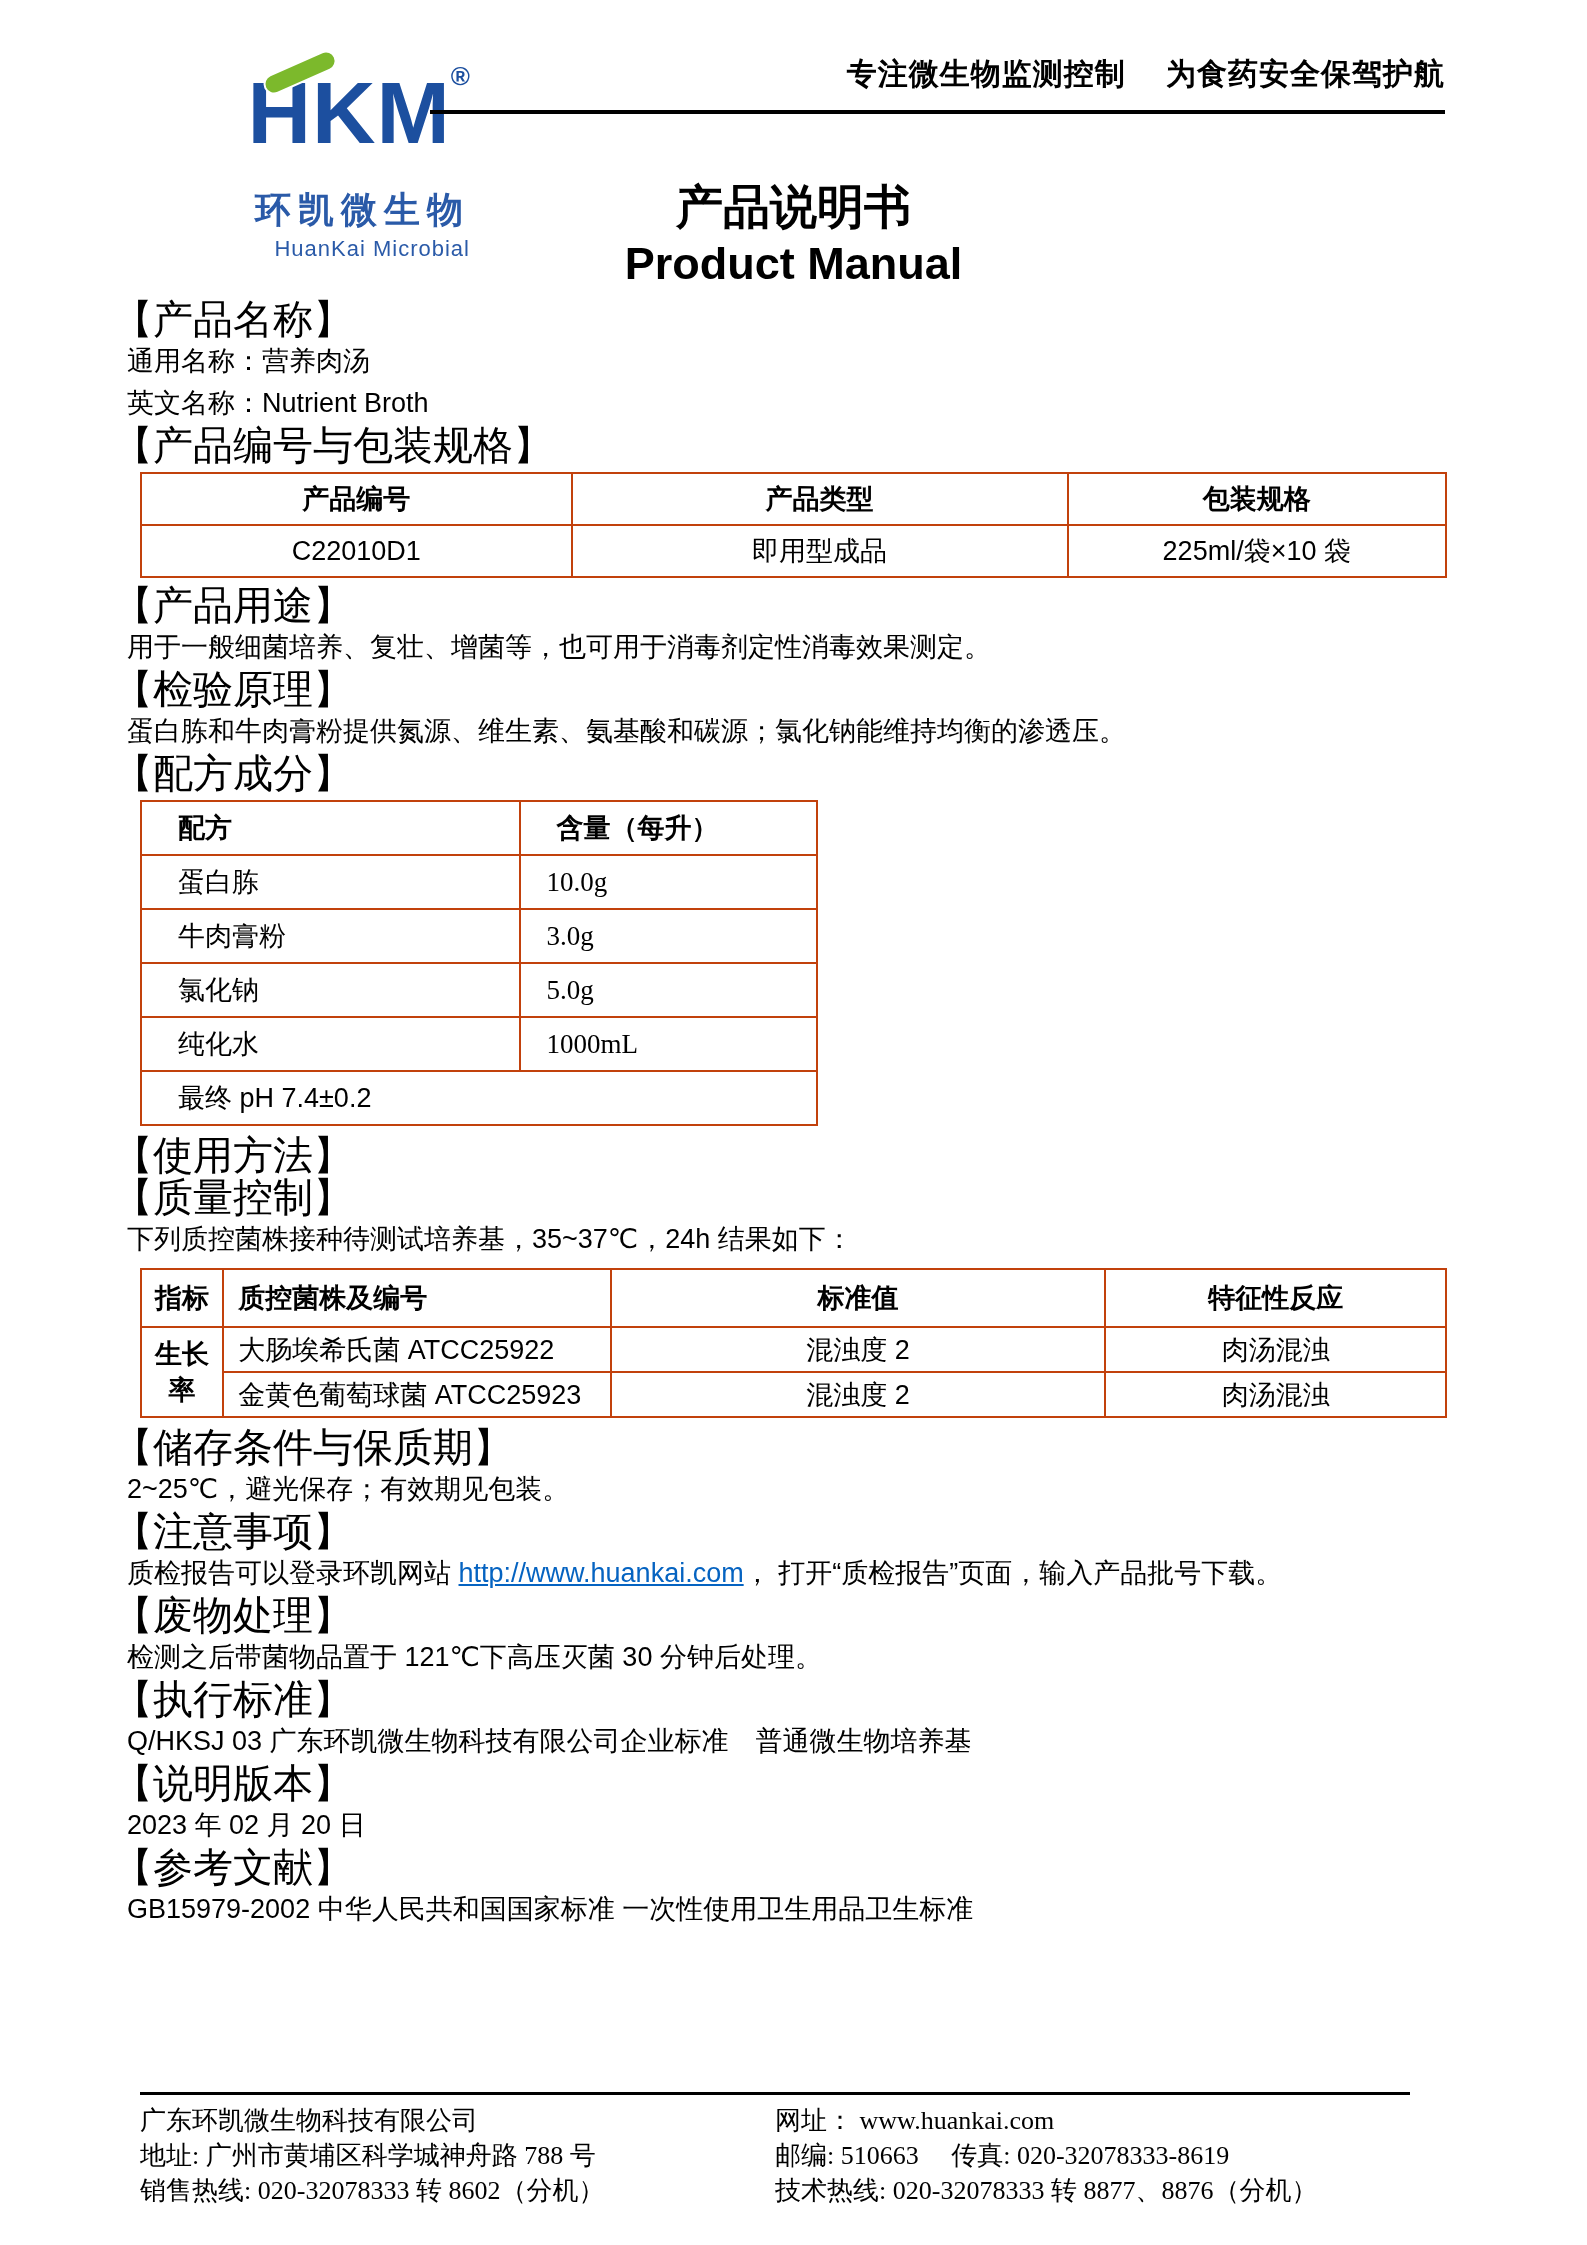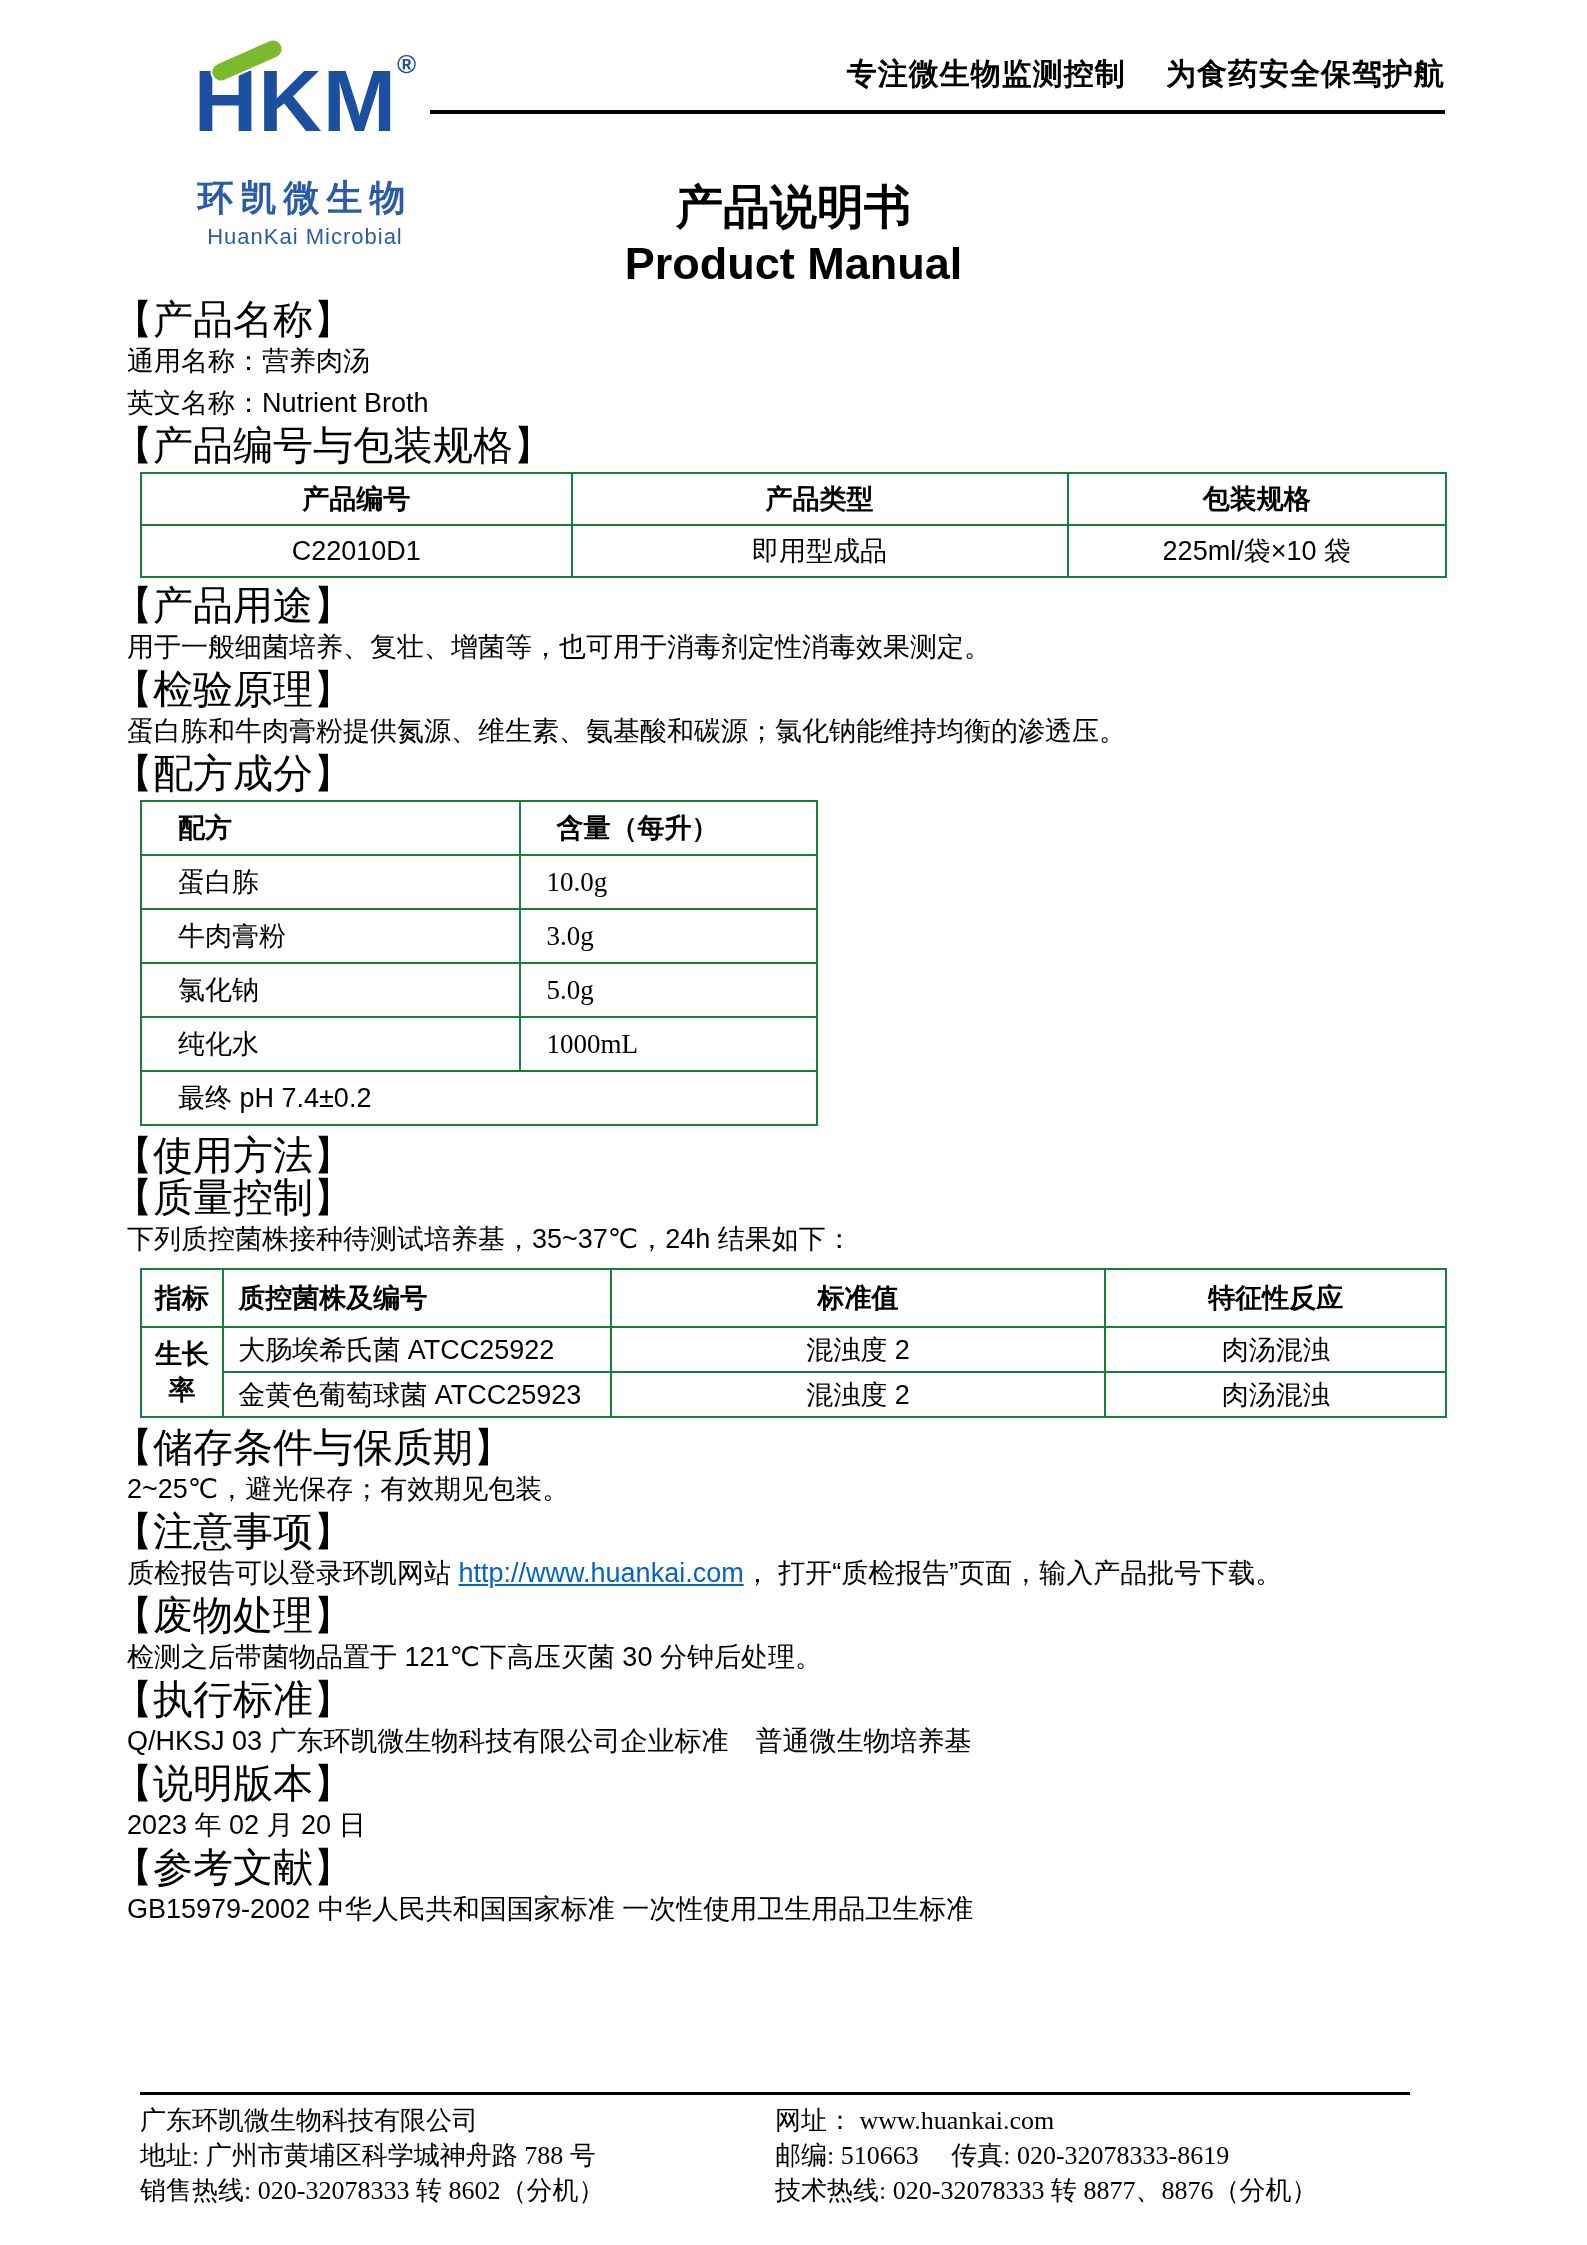--- a/index.html
+++ b/index.html
@@ -9,21 +9,21 @@
     position: relative;
     width: 1587px;
     height: 2245px;
     margin: 0 auto;
     background: #fff;
     overflow: hidden;
   }
 
   
   .hdr { position: relative; height: 172px; }
-  .logo { position: absolute; left: 140px; top: 18px; width: 330px; text-align: center; }
+  .logo { position: absolute; left: 140px; top: 30px; width: 330px; text-align: right; }
   .logo-mark { position: relative; display: inline-block; line-height: 92px; }
   .logo-text {
     font-size: 88px; font-weight: bold; letter-spacing: 1px;
     color: #1c4f9f; font-family: "Liberation Sans", sans-serif;
   }
   .logo-reg { font-size: 26px; font-weight: bold; color: #1c4f9f; vertical-align: 58px; }
   .logo-dna {
     position: absolute; left: 16px; top: 34px; width: 74px; height: 17px;
     background: #7cb92c; border-radius: 12px; transform: rotate(-24deg);
     box-shadow: 0 0 0 2px #fff;
@@ -41,21 +41,21 @@
   .title-en { text-align: center; font-size: 45px; font-weight: bold; line-height: 56px; }
 
   
   .content { padding: 6px 130px 0 113px; }
   h3.sec { font-size: 40px; font-weight: normal; line-height: 42px; }
   p.body { font-size: 27px; line-height: 42px; margin-left: 14px; }
   a.link { color: #0563c1; text-decoration: underline; cursor: pointer; }
 
   
   table { border-collapse: collapse; margin-left: 27px; }
-  td, th { border: 2px solid #15803d; font-size: 27px; font-weight: normal; }
+  td, th { border: 2px solid #c2410c; font-size: 27px; font-weight: normal; }
 
   .tbl-spec { width: 1307px; margin-top: 6px; margin-bottom: 6px; }
   .tbl-spec th, .tbl-spec td { text-align: center; height: 52px; }
   .tbl-spec th { font-weight: bold; }
   .tbl-spec .c1 { width: 33%; } .tbl-spec .c2 { width: 38%; } .tbl-spec .c3 { width: 29%; }
 
   .tbl-formula { width: 678px; margin-top: 6px; margin-bottom: 8px; }
   .tbl-formula th, .tbl-formula td { text-align: left; height: 54px; padding-left: 36px; }
   .tbl-formula th { font-weight: bold; border-radius: 6px; }
   .tbl-formula .c1 { width: 56%; } .tbl-formula .c2 { width: 44%; }

